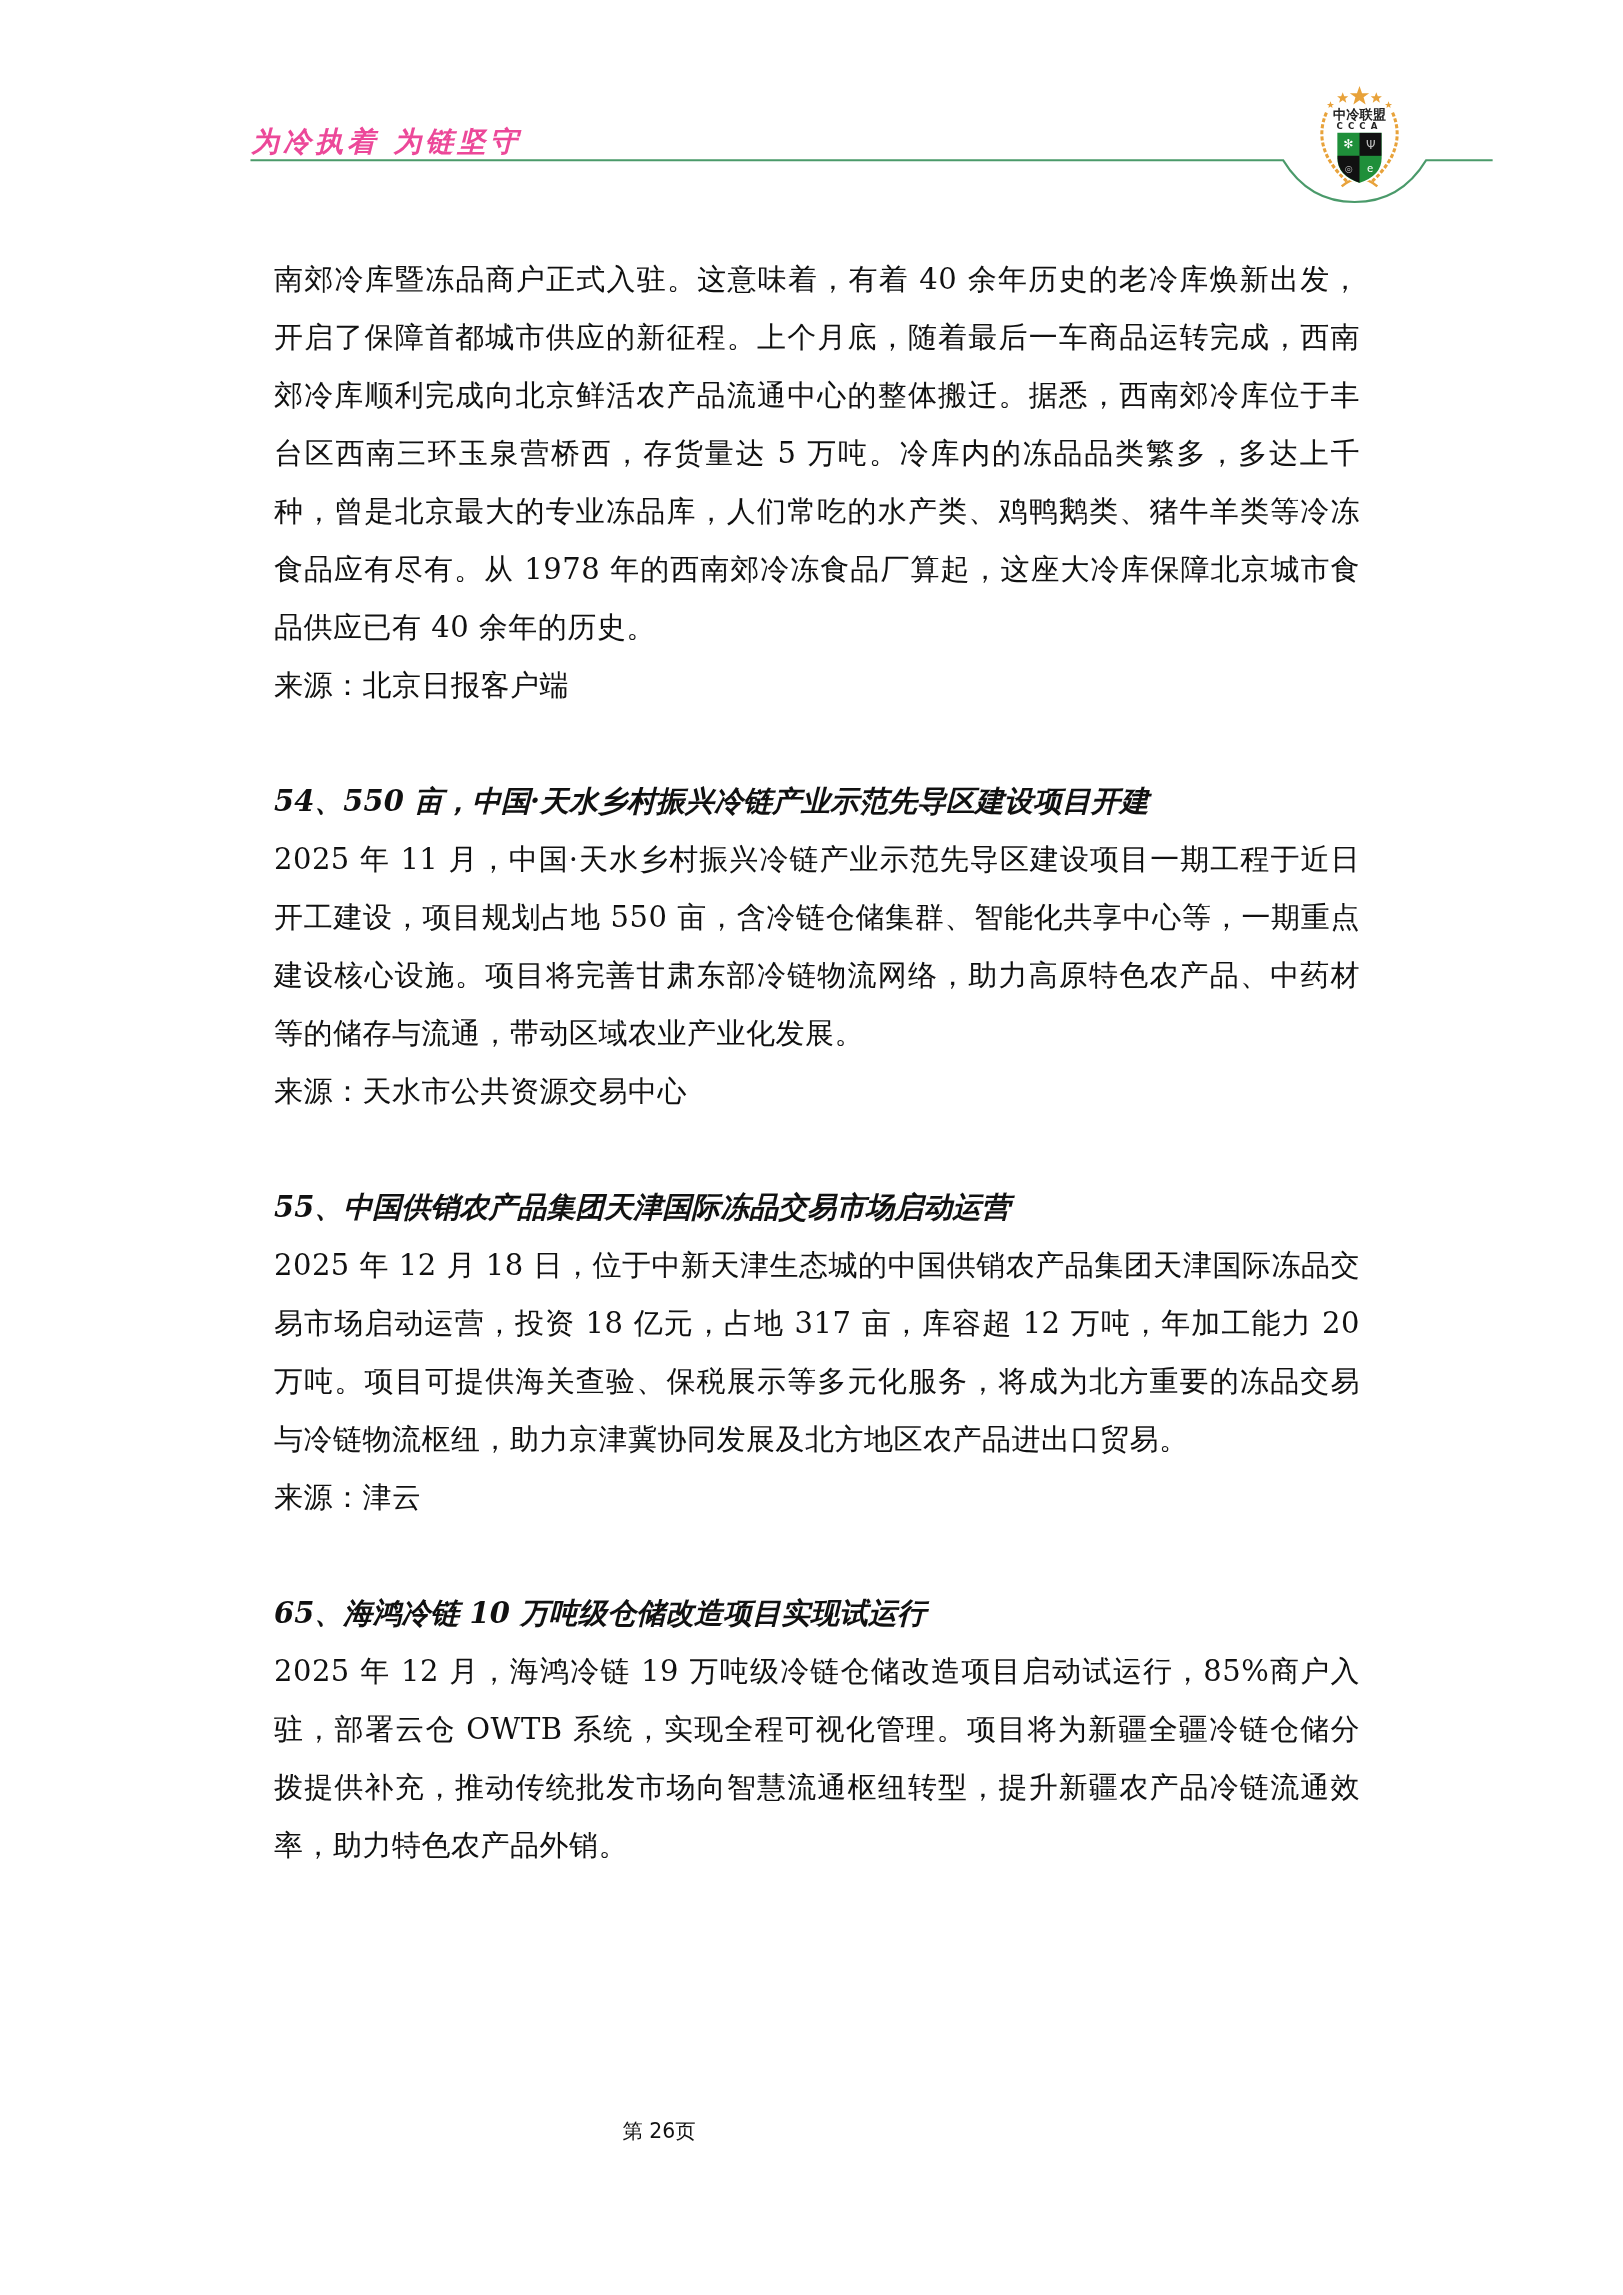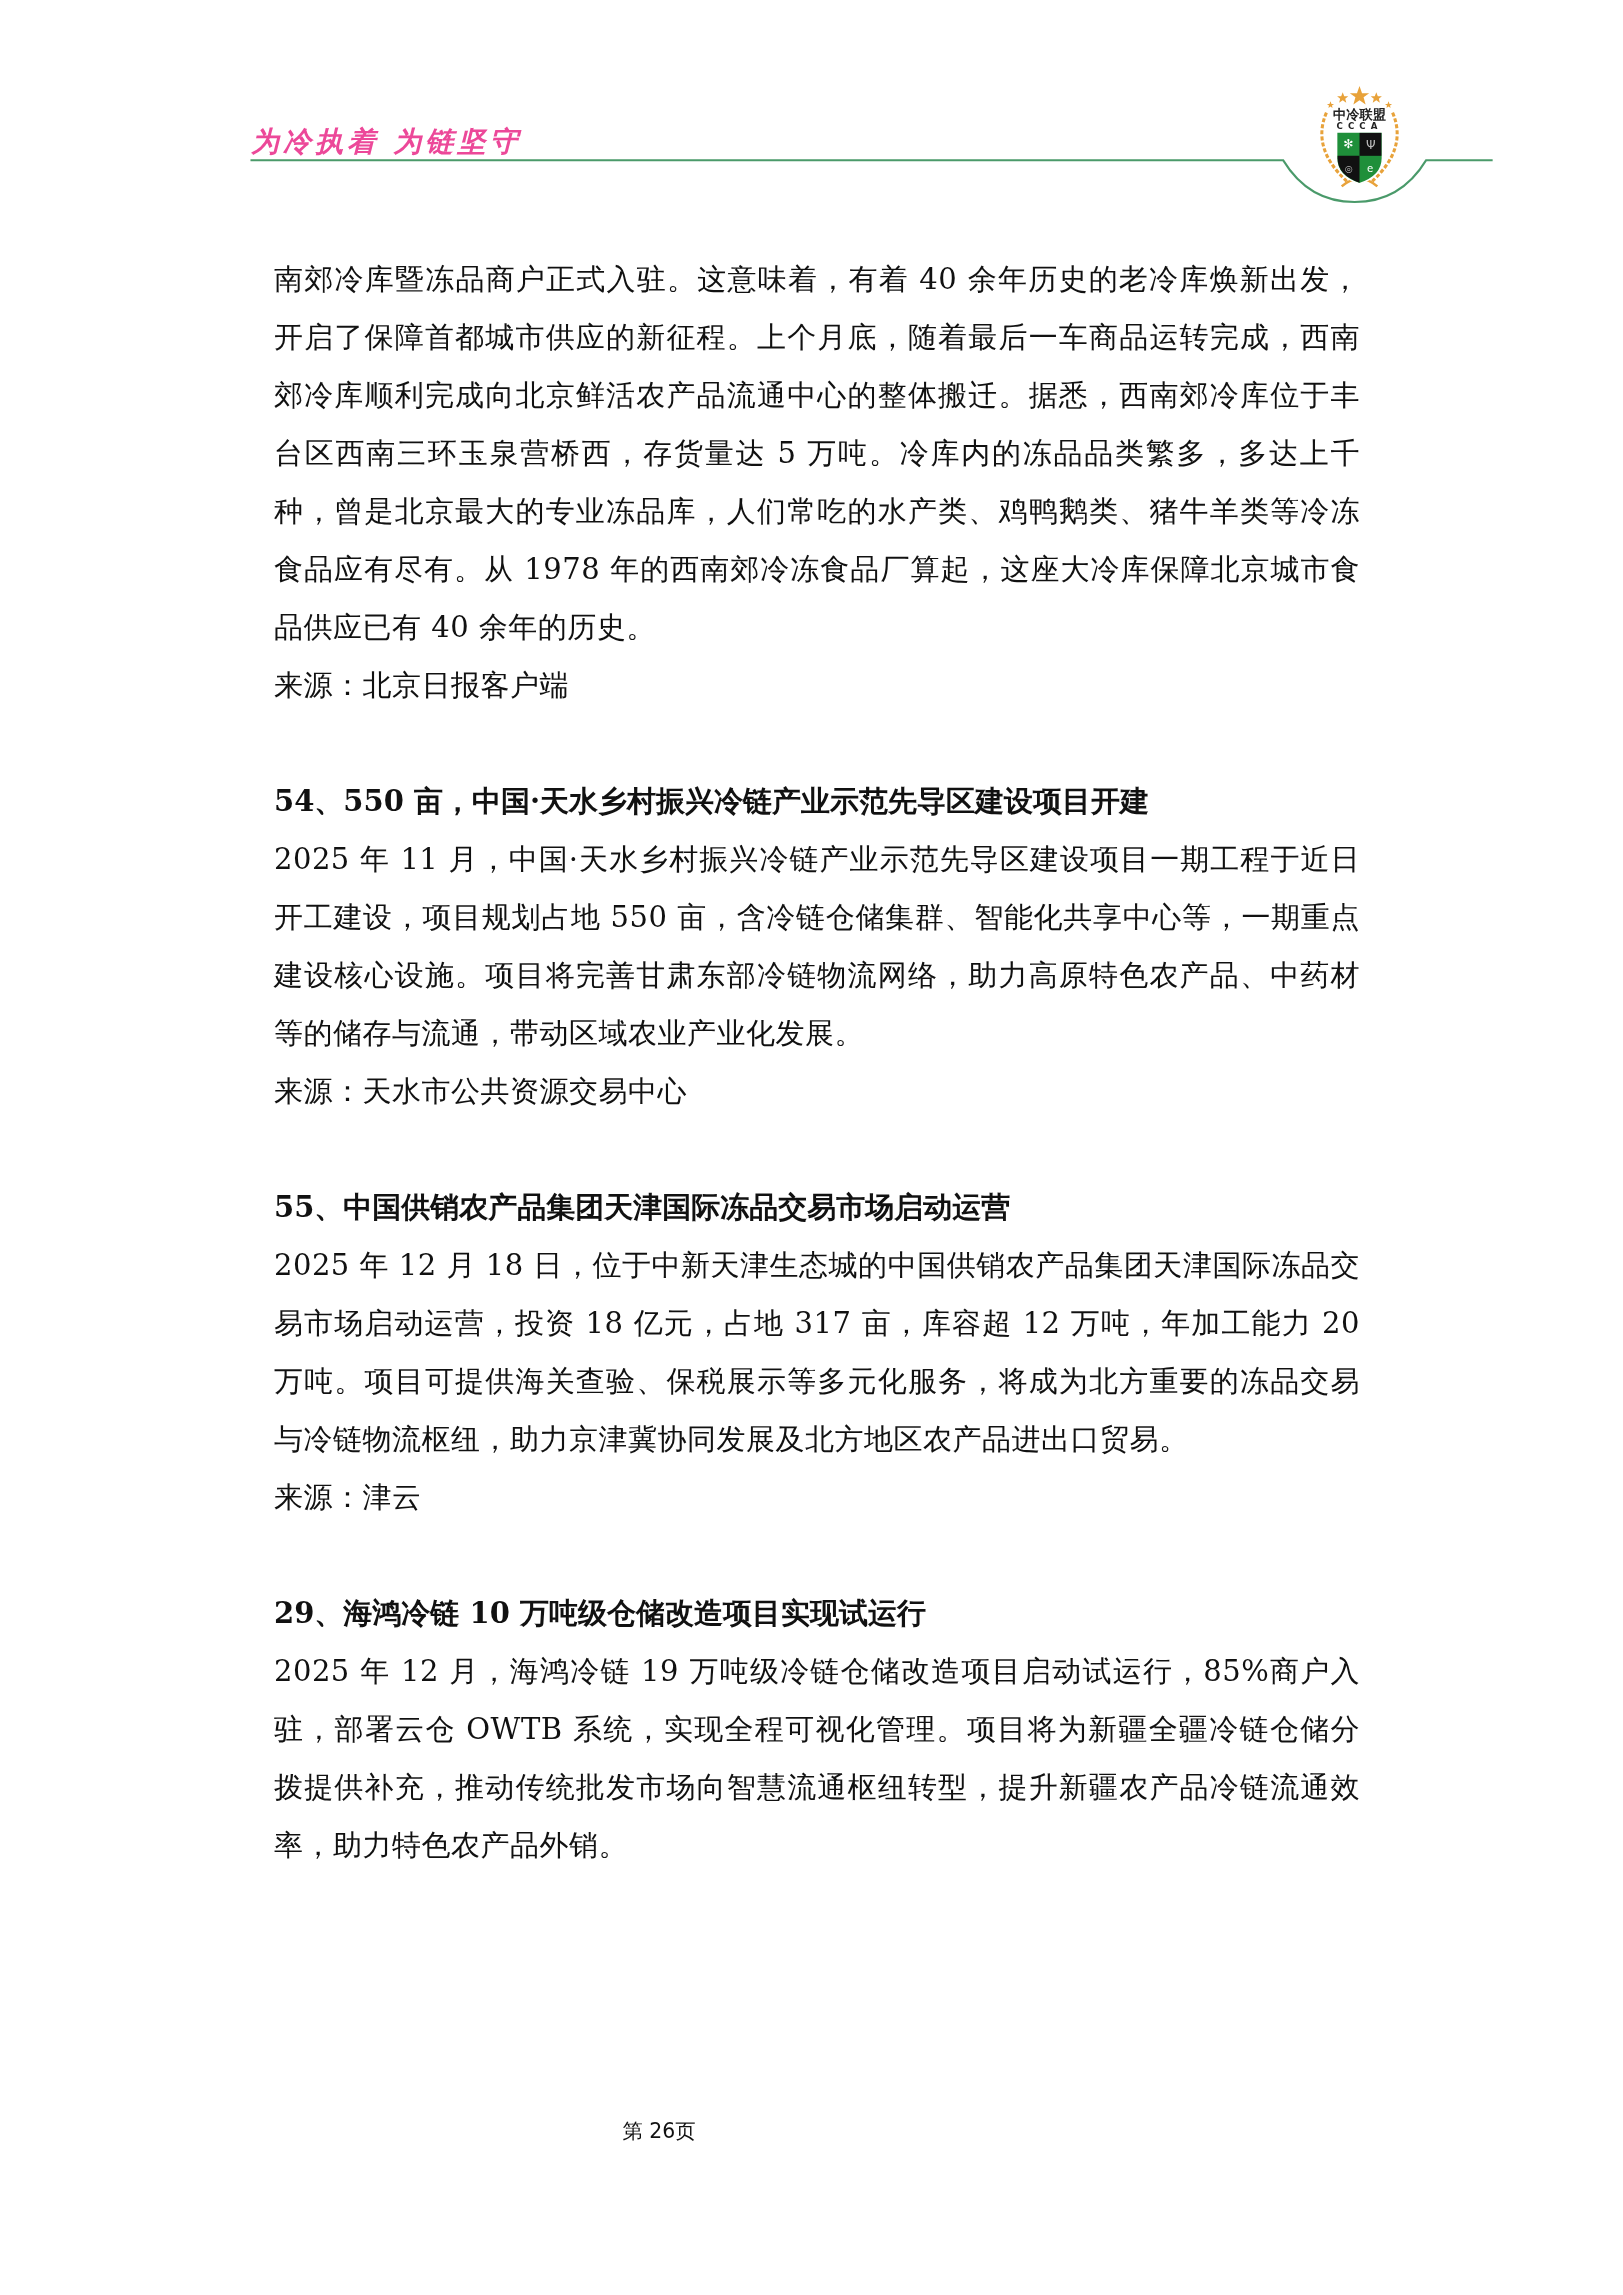--- a/index.html
+++ b/index.html
@@ -6,21 +6,21 @@
   body { width:1623px; height:2295px; position:relative; overflow:hidden;
          font-family:"DejaVu Serif","Liberation Serif",serif; color:#111; }
   .slogan { position:absolute; left:251px; top:123px; font-size:28px; font-weight:bold;
             font-style:italic; color:#ec4899; letter-spacing:4.1px;
             font-family:"DejaVu Sans","Liberation Sans",sans-serif; }
   .hdr-svg { position:absolute; left:0; top:0; }
   .logo { position:absolute; left:1306px; top:82px; width:107px; height:112px; }
   .content { position:absolute; left:274px; top:250px; width:1086px; }
   .p { font-size:29px; line-height:58px; margin:0; text-align:justify;
        letter-spacing:0.5px; }
-  .h { font-size:29px; line-height:58px; margin:0; font-weight:bold; }
+  .h { font-size:29px; line-height:58px; margin:0; font-weight:bold;font-style:italic; }
   .gap { height:58px; }
   .footer { position:absolute; top:2117px; left:0; width:1318px; text-align:center;
             font-size:20.4px; font-family:"DejaVu Sans","Liberation Sans",sans-serif; color:#111; }
 </style>
 </head>
 <body>
 
 <svg class="hdr-svg" width="1623" height="215" viewBox="0 0 3175 420">
   <path d="M 490 313 L 2510 313 Q 2560 395 2650 395 Q 2740 395 2790 313 L 2920 313" fill="none" stroke="#4a9a6a" stroke-width="4"></path>
 </svg>
@@ -61,18 +61,18 @@
   <p class="h">54、550 亩，中国·天水乡村振兴冷链产业示范先导区建设项目开建</p>
   <p class="p">2025 年 11 月，中国·天水乡村振兴冷链产业示范先导区建设项目一期工程于近日开工建设，项目规划占地 550 亩，含冷链仓储集群、智能化共享中心等，一期重点建设核心设施。项目将完善甘肃东部冷链物流网络，助力高原特色农产品、中药材等的储存与流通，带动区域农业产业化发展。</p>
   <p class="p">来源：天水市公共资源交易中心</p>
   <div class="gap"></div>
 
   <p class="h">55、中国供销农产品集团天津国际冻品交易市场启动运营</p>
   <p class="p">2025 年 12 月 18 日，位于中新天津生态城的中国供销农产品集团天津国际冻品交易市场启动运营，投资 18 亿元，占地 317 亩，库容超 12 万吨，年加工能力 20 万吨。项目可提供海关查验、保税展示等多元化服务，将成为北方重要的冻品交易与冷链物流枢纽，助力京津冀协同发展及北方地区农产品进出口贸易。</p>
   <p class="p">来源：津云</p>
   <div class="gap"></div>
 
-  <p class="h">29、海鸿冷链 10 万吨级仓储改造项目实现试运行</p>
+  <p class="h">65、海鸿冷链 10 万吨级仓储改造项目实现试运行</p>
   <p class="p">2025 年 12 月，海鸿冷链 19 万吨级冷链仓储改造项目启动试运行，85%商户入驻，部署云仓 OWTB 系统，实现全程可视化管理。项目将为新疆全疆冷链仓储分拨提供补充，推动传统批发市场向智慧流通枢纽转型，提升新疆农产品冷链流通效率，助力特色农产品外销。</p>
 </div>
 
 <div class="footer">第 26页</div>
 
 
 </body></html>

